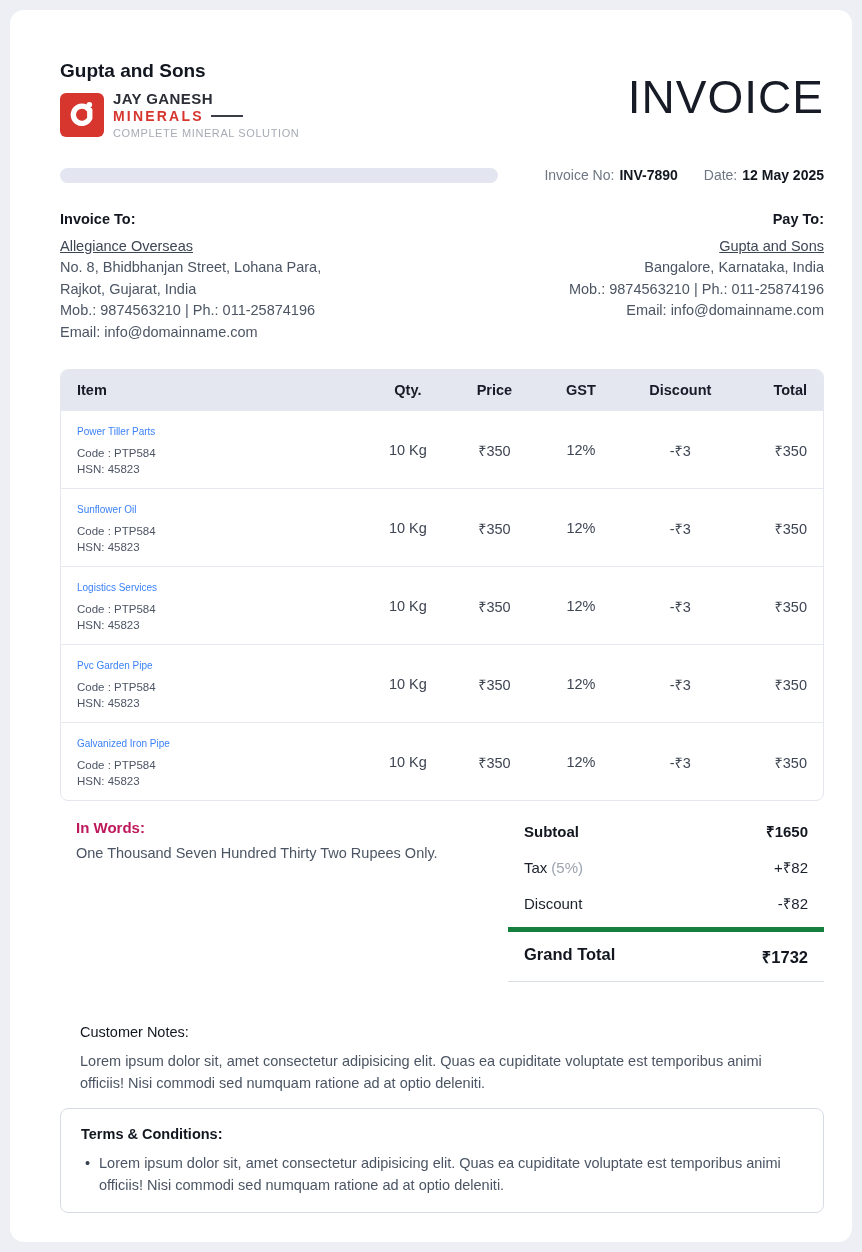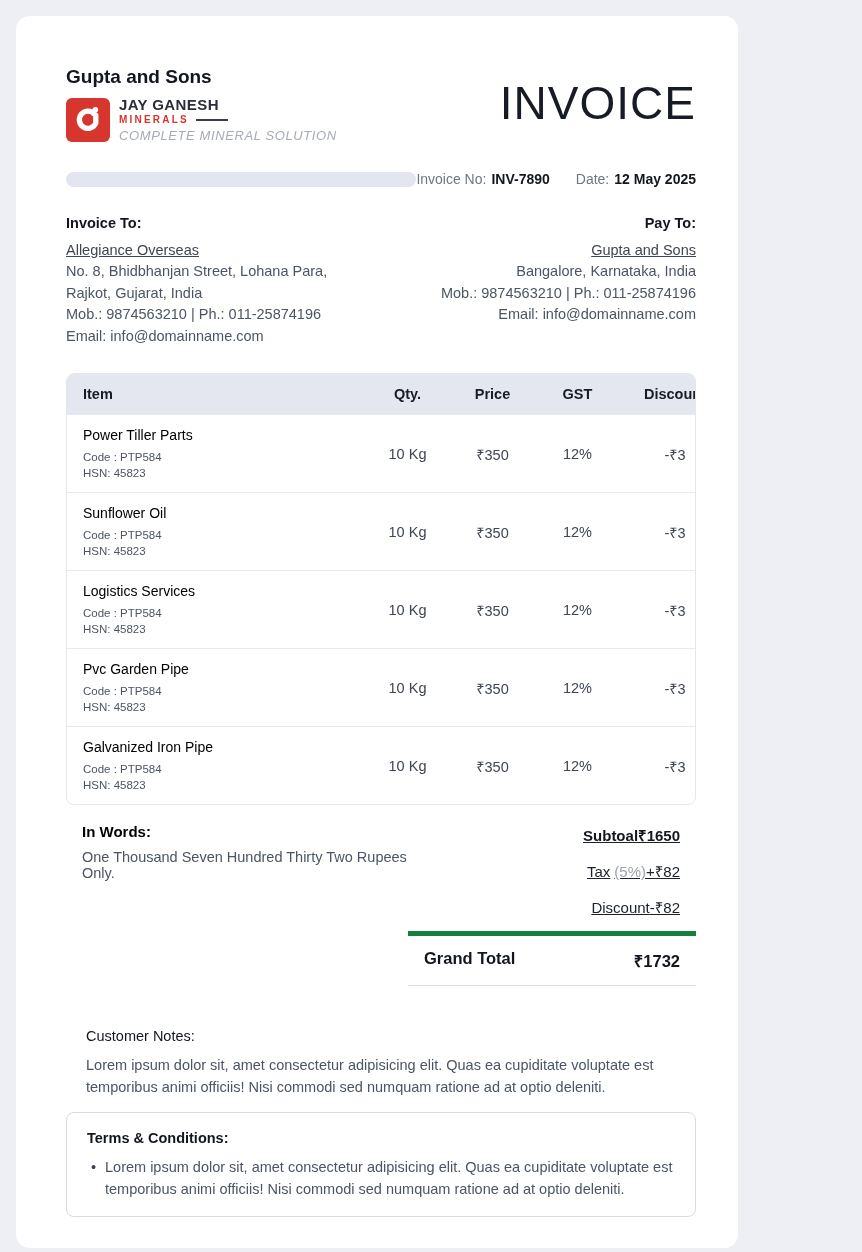--- a/index.html
+++ b/index.html
@@ -1,34 +1,34 @@
 <!DOCTYPE html>
 <html><head>
 <meta charset="utf-8">
 <style>
   * { margin:0; padding:0; box-sizing:border-box; }
   html,body { width:862px; background:#edeff5; font-family:"Liberation Sans", sans-serif; }
   body { height:1252px; }
 
   .card {
-    width:722px; height:1232px; margin:16px; background:#ffffff;
-    border-radius:14px; padding:50px 42px 0 50px; overflow:hidden;
+    width:842px; height:1232px; margin:10px; background:#ffffff;
+    border-radius:14px; padding:50px 28px 0 50px; overflow:hidden;
   }
 
   
   .header { display:flex; justify-content:space-between; align-items:flex-start; }
   .company-name { font-size:19px; font-weight:700; color:#12161f; line-height:22px; }
   .logo { display:flex; align-items:center; gap:9px; margin-top:9px;justify-content:flex-end; }
   .logo-mark { width:44px; height:44px; background:#d6362e; border-radius:6px; flex:0 0 auto;
                display:flex; align-items:center; justify-content:center; }
   .logo-line1 { font-size:15px; font-weight:700; color:#2b2e36; letter-spacing:.4px; line-height:16px; }
   .logo-line2 { display:flex; align-items:center; gap:7px; margin-top:1px; }
-  .logo-line2 span { font-size:10px; font-weight:700; color:#d6362e; letter-spacing:2.2px; }
+  .logo-line2 span { font-size:14px; font-weight:700; color:#d6362e; letter-spacing:2.2px; }
   .logo-rule { width:32px; height:2px; background:#3a3d45; }
-  .logo-line3 { font-size:13px; font-style:italic; color:#a7abb5; letter-spacing:.6px; margin-top:3px; }
+  .logo-line3 { font-size:11px; color:#a7abb5; letter-spacing:.6px; margin-top:3px; }
   .invoice-title { font-size:46px; font-weight:400; color:#171b26; letter-spacing:1px;
                    line-height:1; margin-top:14px; }
 
   
   .meta-row { display:flex; align-items:center; margin-top:28px; }
   .pill { width:438px; height:15px; background:#e3e6f0; border-radius:999px; }
   .meta-spacer { flex:1; }
   .meta-group { font-size:14px; color:#6e7683; white-space:nowrap; }
   .meta-group b { color:#12161f; font-weight:700; margin-left:5px; }
   .meta-date { margin-left:26px; }
@@ -46,30 +46,30 @@
   col.c-item { width:298px; } col.c-qty { width:85px; } col.c-price { width:85px; }
   col.c-gst { width:85px; } col.c-disc { width:110px; } col.c-total { width:85px; }
   thead th { background:#e5e7f0; font-size:14.5px; font-weight:700; color:#171c28;
              padding:12px 0; text-align:center; }
   thead th.h-item { text-align:left; padding-left:16px; }
   thead th.h-total { text-align:right; padding-right:16px; }
   tbody td { border-top:1px solid #e7e9f0; padding:11px 0; vertical-align:middle;
              font-size:14.5px; color:#3e4553; text-align:center; }
   tbody td.c-item { text-align:left; padding-left:16px; }
   tbody td.c-total { text-align:right; padding-right:16px; }
-  .item-name { font-size:14px; color:#000000; line-height:19px; margin-bottom:4px; }
+  .item-name { font-size:10px; color:#3b82f6; line-height:19px; margin-bottom:4px; }
   .item-code, .item-hsn { font-size:11.5px; color:#4d5565; line-height:16px; }
 
   
   .summary { display:flex; justify-content:space-between; margin-top:8px; }
   .in-words { padding:10px 0 0 16px; max-width:420px; }
-  .in-words-title { font-size:15px; font-weight:700; color:#000000; margin-bottom:9px; }
+  .in-words-title { font-size:15px; font-weight:700; color:#be185d; margin-bottom:9px; }
   .in-words-text { font-size:14.5px; color:#4b5563; }
   .totals { width:316px; padding:4px 16px 0 16px; }
-  .t-row { display:flex; justify-content:flex-end; align-items:baseline; padding:8px 0; font-size:15px; color:#1a202c;text-decoration:underline; }
+  .t-row { display:flex; justify-content:space-between; align-items:baseline; padding:8px 0; font-size:15px; color:#1a202c; }
   .t-row .lbl-b, .t-row .val-b { font-weight:700; color:#12161f; }
   .t-rate { color:#9ca3af; margin-left:4px; }
   .t-grand { margin:6px -16px 0 -16px; padding:13px 16px; border-top:5px solid #15803d;
              border-bottom:1px solid #d9dde6; display:flex; justify-content:space-between; }
   .t-grand span { font-size:16.5px; font-weight:700; color:#12161f; }
 
   
   .notes { margin-top:42px; padding:0 20px; }
   .notes-title { font-size:14.5px; font-weight:400; color:#12161f; margin-bottom:10px; }
   .notes-body { font-size:14.5px; color:#4b5563; line-height:22px; }

